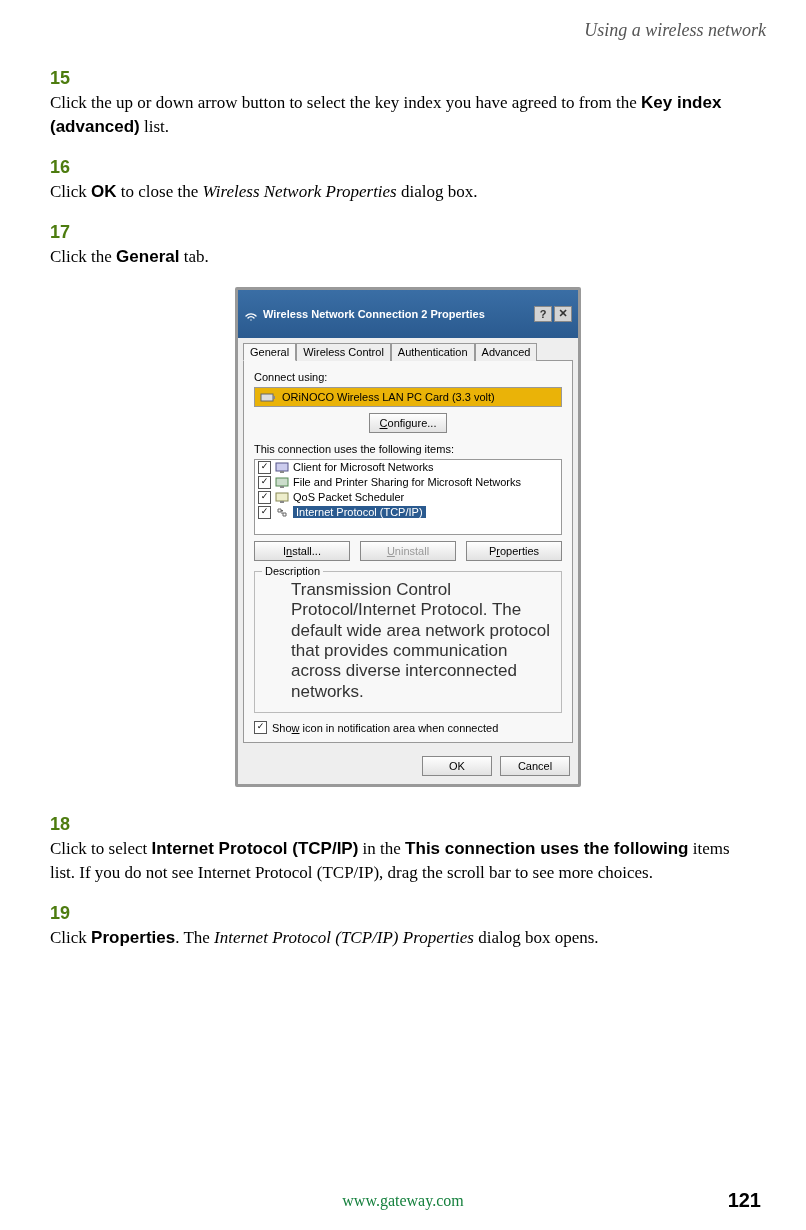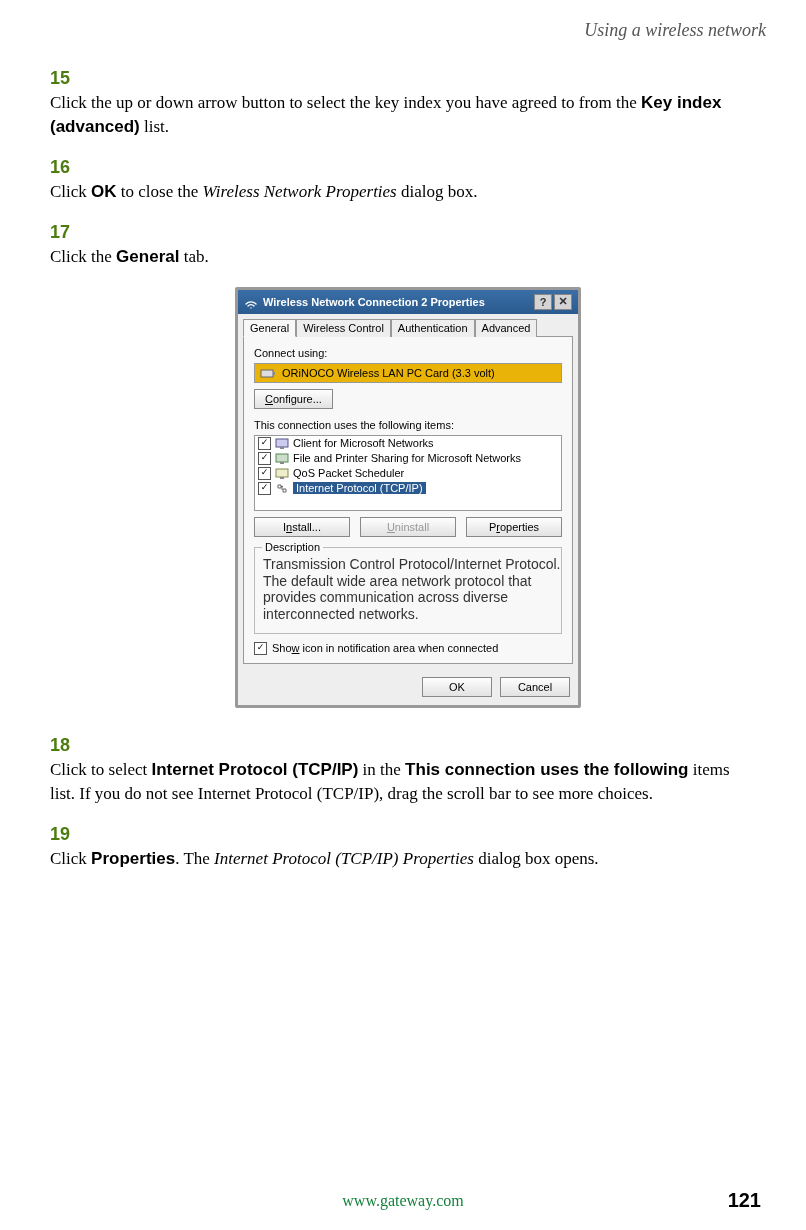--- a/index.html
+++ b/index.html
@@ -63,21 +63,21 @@
     font-size: 11px;
     width: 340px;
     border: 3px solid #999;
     border-radius: 2px;
     background: #eee;
   }
   .titlebar {
     background: linear-gradient(to bottom, #3a6ea5, #2a5a8f);
     color: #fff;
     font-weight: bold;
-    padding: 4px 6px;
+    padding: 16px 6px;
     display: flex;
     align-items: center;
     justify-content: space-between;
     font-size: 11px;
   }
   .title-left {
     display: flex;
     align-items: center;
     gap: 5px;
   }
@@ -137,21 +137,21 @@
     align-items:center;
     gap:6px;
     margin-bottom:6px;
   }
   .card-icon {
     width:16px; height:12px;
     display:inline-block;
   }
   .btn-row-right {
     display:flex;
-    justify-content:flex-start;
+    justify-content:center;
     margin-bottom:10px;
   }
   .btn {
     border:1px solid #888;
     background: linear-gradient(#fefefe,#e2e2e2);
     font-size:11px;
     padding:3px 10px;
     font-family:Tahoma,Arial,sans-serif;
   }
   .btn.disabled {
@@ -202,23 +202,24 @@
   }
   .desc-legend {
     position:absolute;
     top:-7px;
     left:7px;
     background:#f8f8f8;
     padding:0 3px;
     font-size:11px;
   }
   .desc-text {
-    font-size:14px;
+    font-size:17px;
     line-height:1.2;
     color:#333;
+    margin-left:28px;
   }
   .show-row {
     display:flex;
     align-items:center;
     gap:5px;
     font-size:11px;
     margin-top:4px;
   }
   .dlg-footer {
     display:flex;

